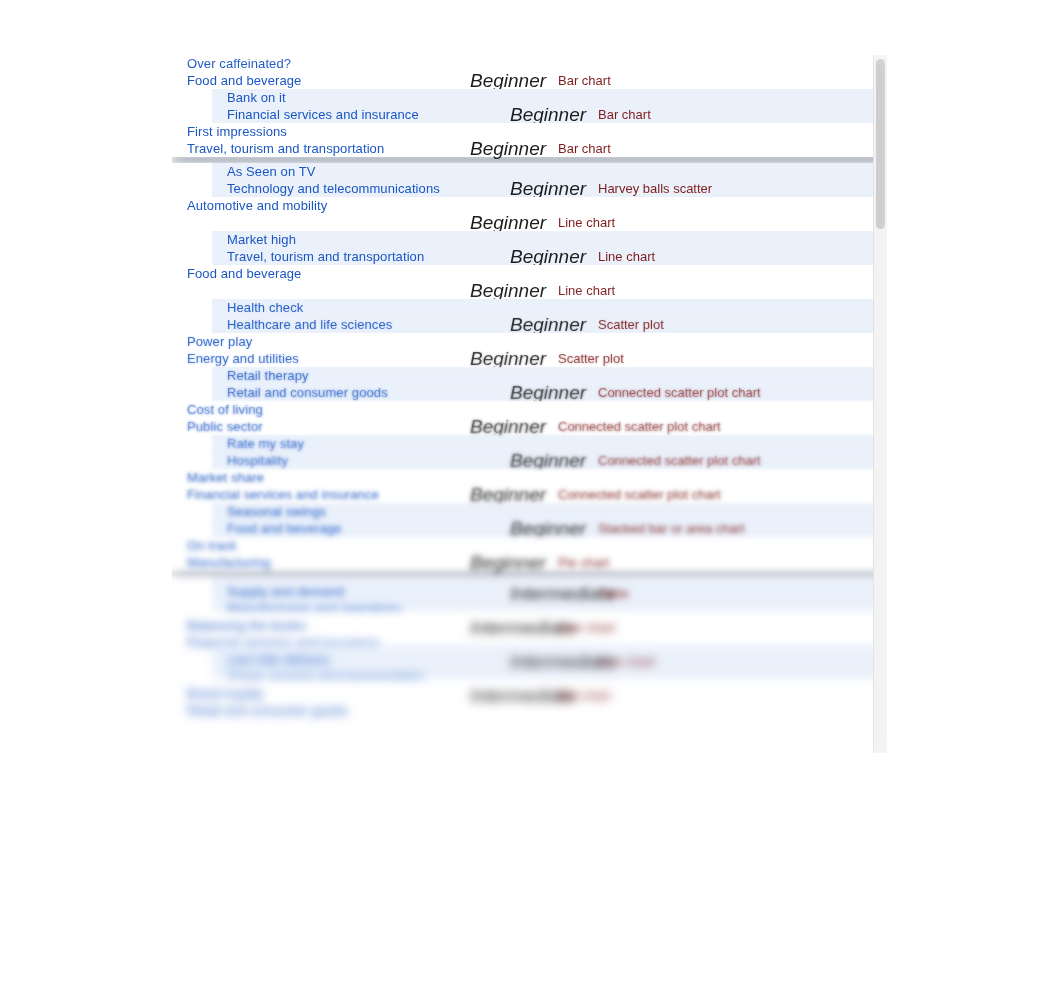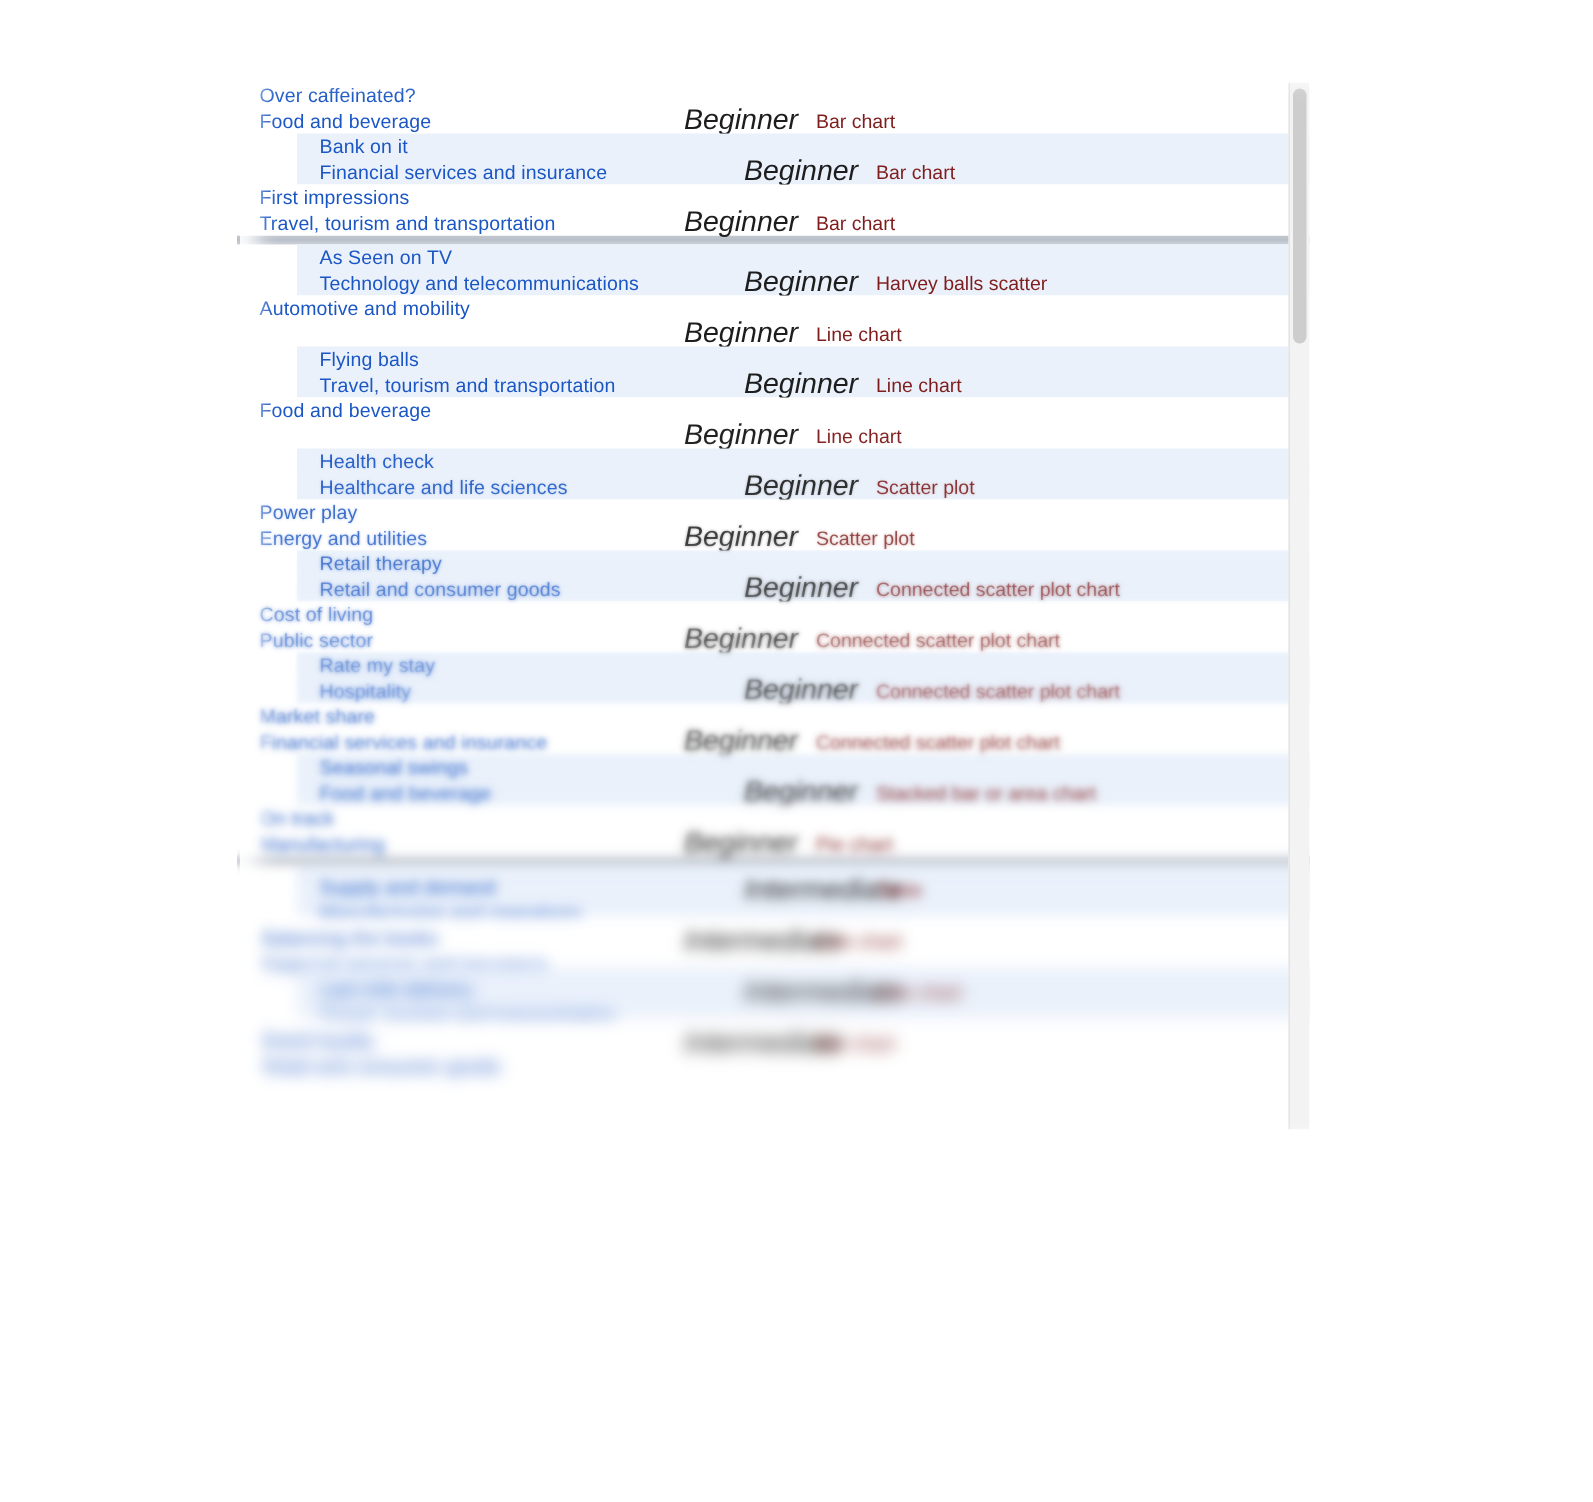--- a/index.html
+++ b/index.html
@@ -12,21 +12,21 @@
     width: 1062px;
     height: 1001px;
     font-family: "Liberation Sans", sans-serif;
     position: relative;
     overflow: hidden;
   }
 
   
   #catalog-panel {
     position: absolute;
-    left: 158px;
+    left: 172px;
     top: 55px;
     width: 715px;
     height: 698px;
     background: #ffffff;
     overflow: hidden;
   }
 
   
   #panel-vignette {
     position: absolute;
@@ -176,21 +176,21 @@
       </div>
       <div class="row band-a">
         <div class="cell-title">
           <span class="t-line2">Automotive and mobility</span>
         </div>
         <div class="cell-level">Beginner</div>
         <div class="cell-viz">Line chart</div>
       </div>
       <div class="row band-b">
         <div class="cell-title">
-          <span class="t-line1">Flying balls</span>
+          <span class="t-line1">Market high</span>
           <span class="t-line2">Travel, tourism and transportation</span>
         </div>
         <div class="cell-level">Beginner</div>
         <div class="cell-viz">Line chart</div>
       </div>
       <div class="row band-a">
         <div class="cell-title">
           <span class="t-line2">Food and beverage</span>
         </div>
         <div class="cell-level">Beginner</div>

